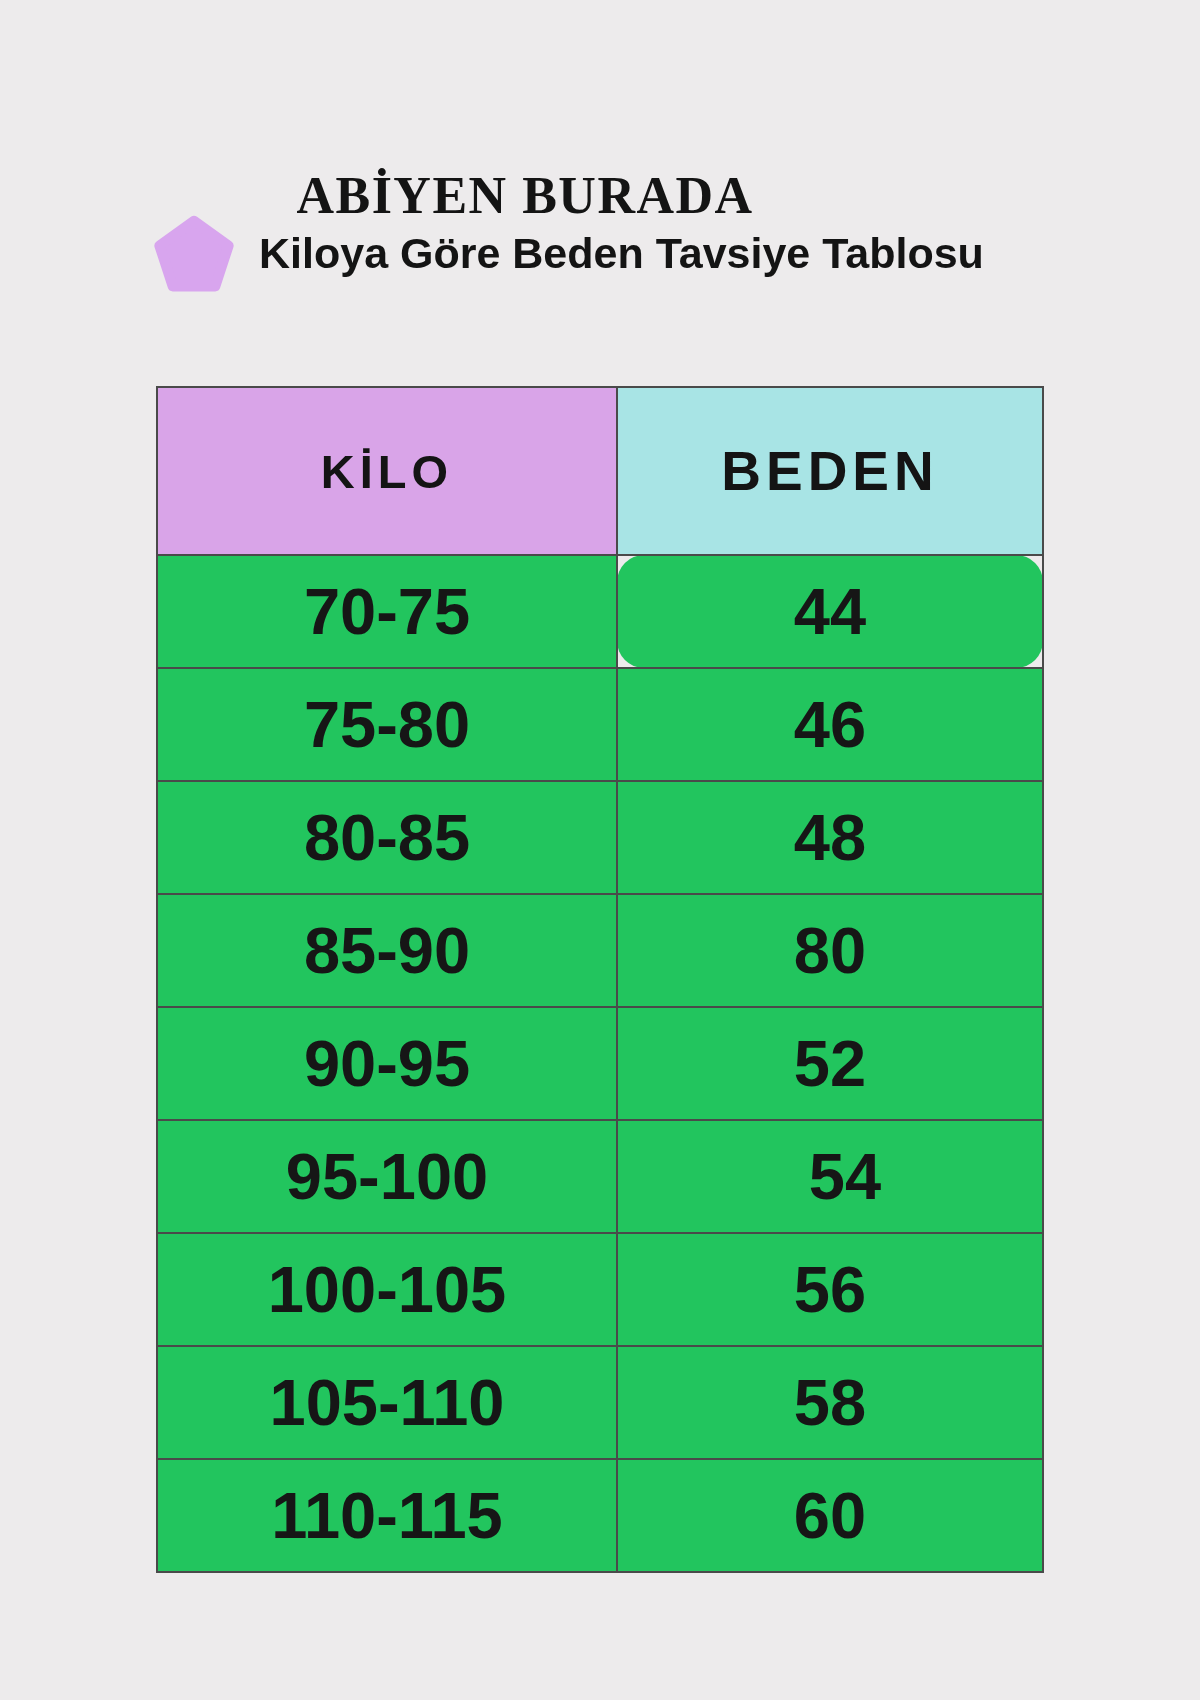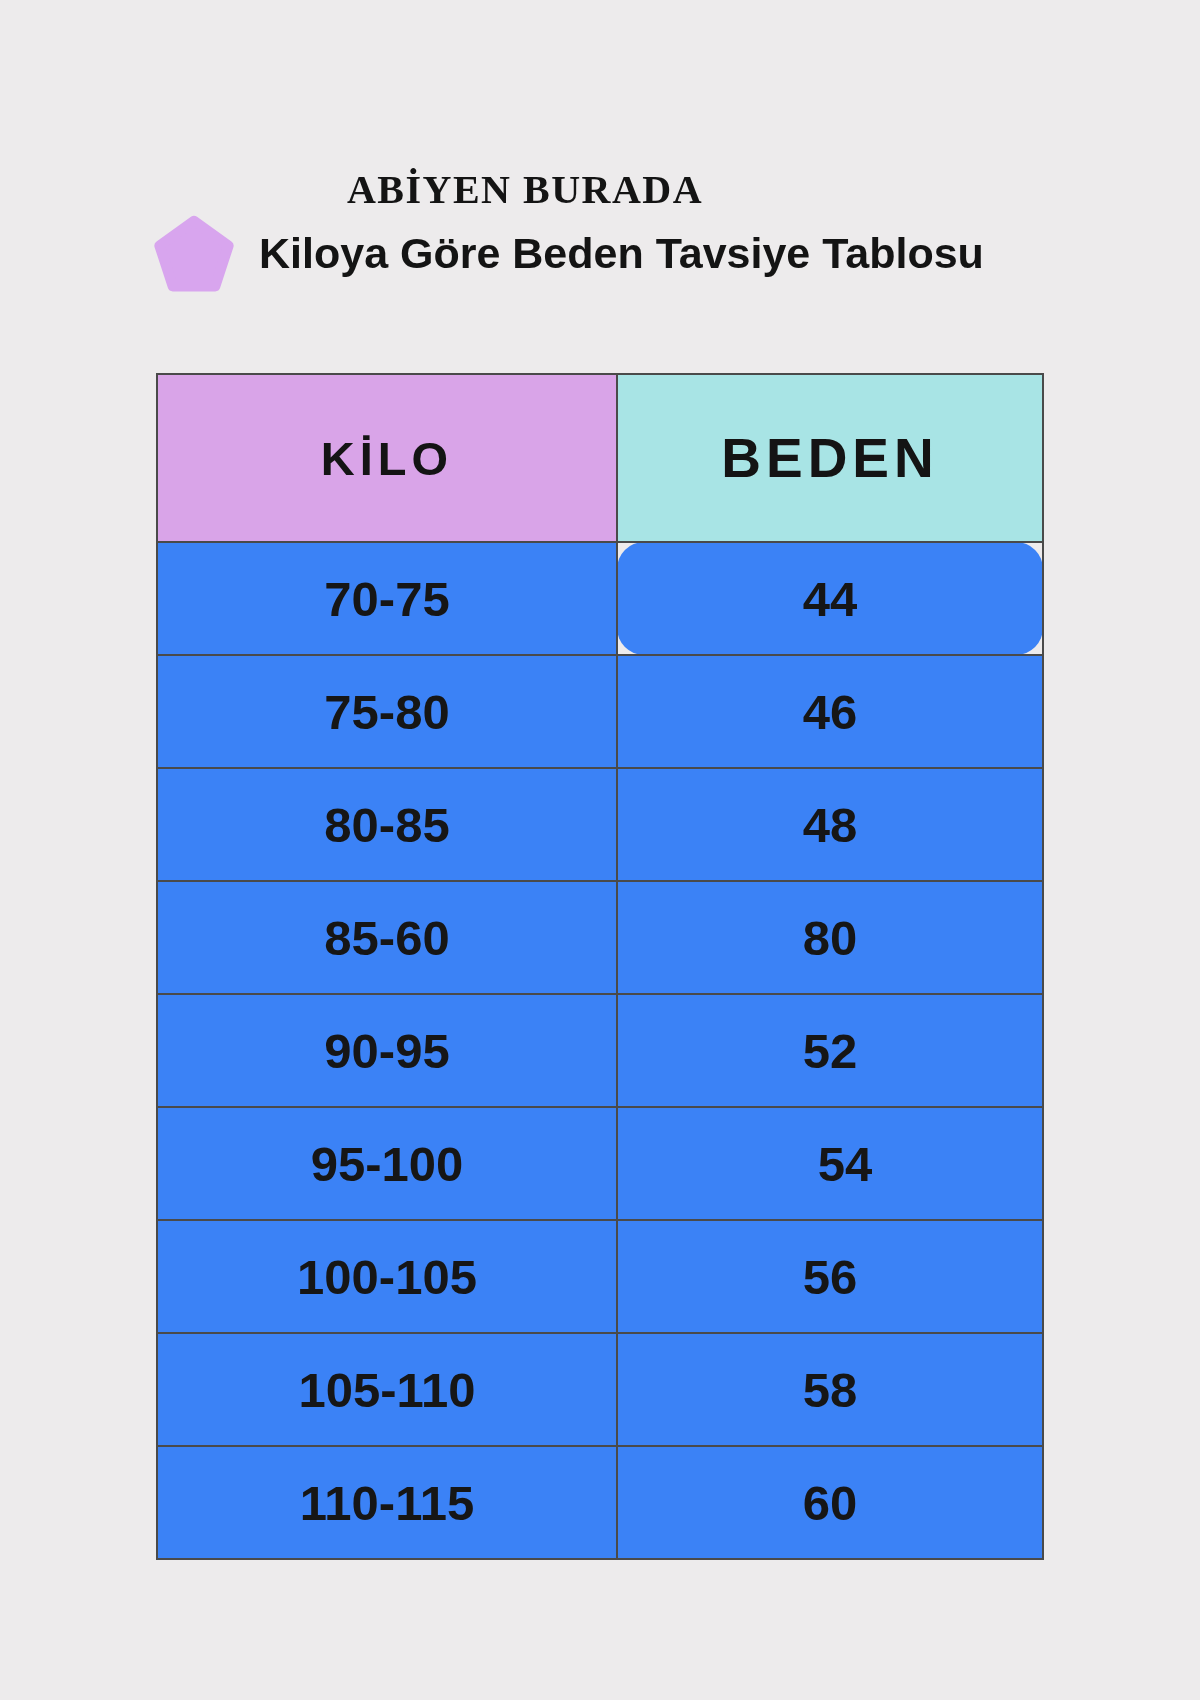--- a/index.html
+++ b/index.html
@@ -13,21 +13,21 @@
   }
 
   .brand {
     position: absolute;
     top: 166px;
     left: 150px;
     width: 750px;
     margin: 0;
     text-align: center;
     font-family: "Liberation Serif", "DejaVu Serif", serif;
-    font-size: 40px;
+    font-size: 52px;
     font-weight: 700;
     letter-spacing: 1.5px;
     color: #141414;
     white-space: nowrap;
   }
 
   .subtitle-row {
     position: absolute;
     top: 211px;
     left: 153px;
@@ -41,43 +41,43 @@
     margin: 0;
     font-size: 43px;
     font-weight: 700;
     color: #141414;
     white-space: nowrap;
   }
 
   .size-table {
     position: absolute;
     left: 156px;
-    top: 373px;
+    top: 386px;
     border-collapse: collapse;
     table-layout: fixed;
   }
   .size-table th, .size-table td {
     border: 2px solid #4a4a4a;
     text-align: center;
     vertical-align: middle;
     padding: 0;
   }
   .size-table th {
     height: 166px;
     font-weight: 700;
     color: #141414;
   }
   .col-kilo  { width: 458px; font-size: 47px; letter-spacing: 5px; }
   .col-beden { width: 424px; font-size: 55px; letter-spacing: 5px; }
   .size-table td {
     height: 111px;
-    font-size: 49px;
+    font-size: 65px;
     font-weight: 700;
     color: #161616;
-    background: #3b82f6;
+    background: #22c55e;
   }
 </style>
 </head>
 <body style="background: rgb(237, 235, 236);">
 
 <div class="canvas">
 
   <h1 class="brand">ABİYEN BURADA</h1>
 
   <div class="subtitle-row">
@@ -104,21 +104,21 @@
     <td class="kilo-cell" style="border-color: rgb(74, 74, 74);">75-80</td>
     <td class="beden-cell" style="border-color: rgb(74, 74, 74);">46</td>
   </tr>
 
   <tr>
     <td class="kilo-cell" style="border-color: rgb(74, 74, 74);">80-85</td>
     <td class="beden-cell" style="border-color: rgb(74, 74, 74);">48</td>
   </tr>
 
   <tr>
-    <td class="kilo-cell" style="border-color: rgb(74, 74, 74);">85-60</td>
+    <td class="kilo-cell" style="border-color: rgb(74, 74, 74);">85-90</td>
     <td class="beden-cell" style="border-color: rgb(74, 74, 74);">80</td>
   </tr>
 
   <tr>
     <td class="kilo-cell" style="border-color: rgb(74, 74, 74);">90-95</td>
     <td class="beden-cell" style="border-color: rgb(74, 74, 74);">52</td>
   </tr>
 
   <tr>
     <td class="kilo-cell" style="border-color: rgb(74, 74, 74);">95-100</td>

